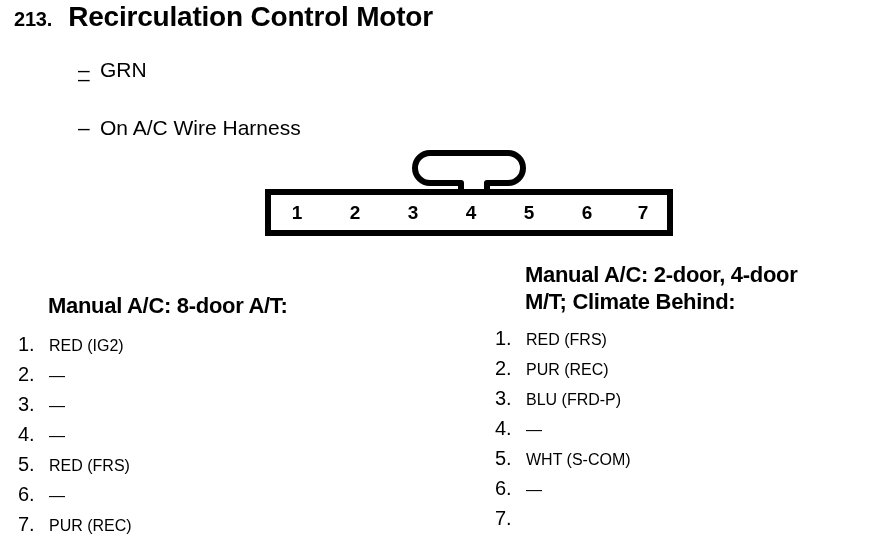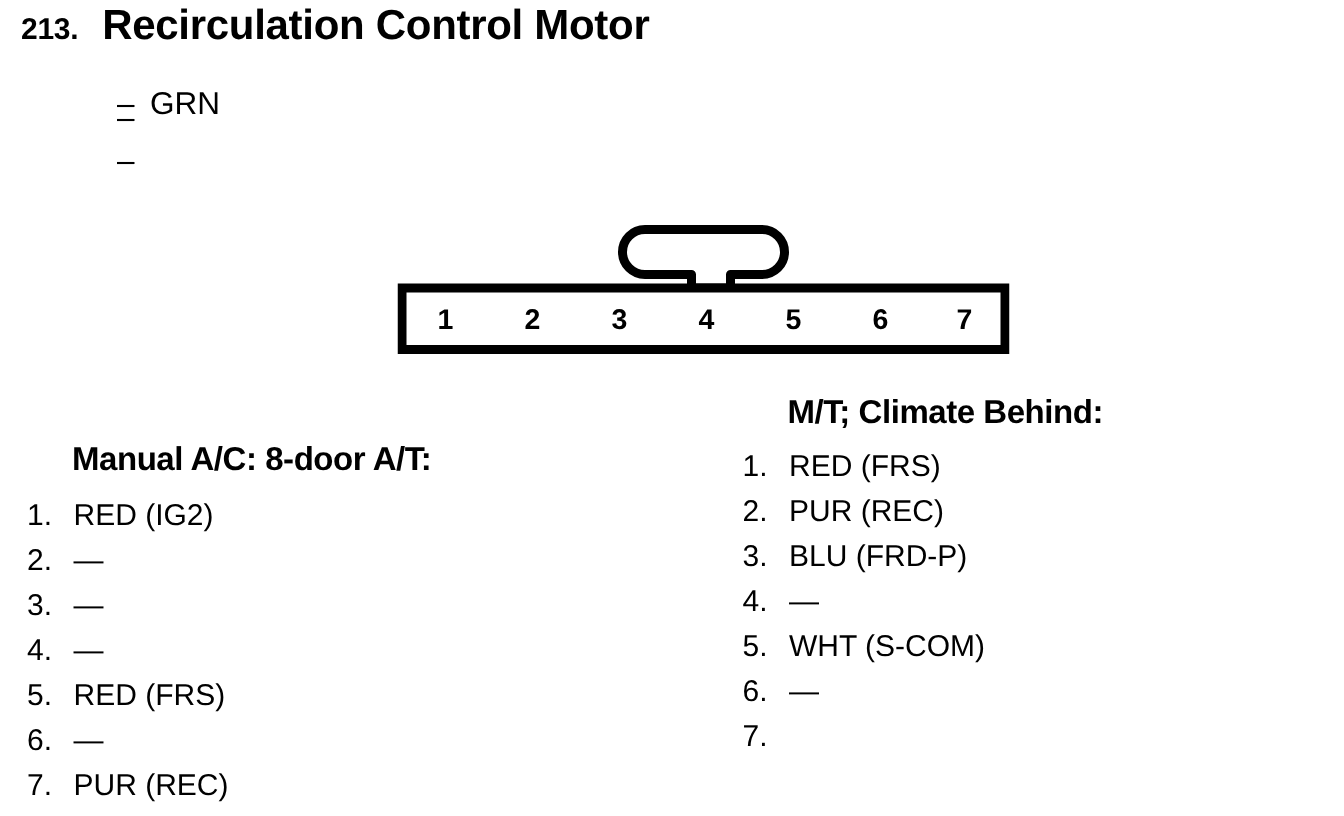--- a/index.html
+++ b/index.html
@@ -93,41 +93,42 @@
     align-items: baseline;
     height: 30px;
     white-space: nowrap;
   }
   .pin-num {
     font-size: 20px;
     width: 31px;
     flex: none;
   }
   .pin-label {
-    font-size: 20px;
+    font-size: 16px;
   }
 </style>
 </head>
 <body>
 
 <div class="header">
   <span class="header-number">213.</span>
   <span class="header-title">Recirculation Control Motor</span>
 </div>
 
 <div class="bullets">
   <div class="bullet-row">
     <span class="bullet-dash">–</span>
     <span class="bullet-text">GRN</span>
   </div>
   <div class="bullet-row">
     <span class="bullet-dash">–</span>
   </div>
   <div class="bullet-row">
     <span class="bullet-dash">–</span>
+    <span class="bullet-text">On A/C Wire Harness</span>
   </div>
 </div>
 
 <div class="connector">
   <svg width="408" height="86" viewBox="0 0 408 86" xmlns="http://www.w3.org/2000/svg">
 
     <g>
       <path d="M 165 3
                L 243 3
                A 15 15 0 0 1 243 33
@@ -191,20 +192,21 @@
     <span class="pin-label">—</span>
   </div>
   <div class="pin-row">
     <span class="pin-num">7.</span>
     <span class="pin-label">PUR (REC)</span>
   </div>
 </div>
 
 <div class="column col-right">
   <div class="col-heading">
+    <div>Manual A/C: 2-door, 4-door</div>
     <div>M/T; Climate Behind:</div>
   </div>
   <div class="pin-row">
     <span class="pin-num">1.</span>
     <span class="pin-label">RED (FRS)</span>
   </div>
   <div class="pin-row">
     <span class="pin-num">2.</span>
     <span class="pin-label">PUR (REC)</span>
   </div>

